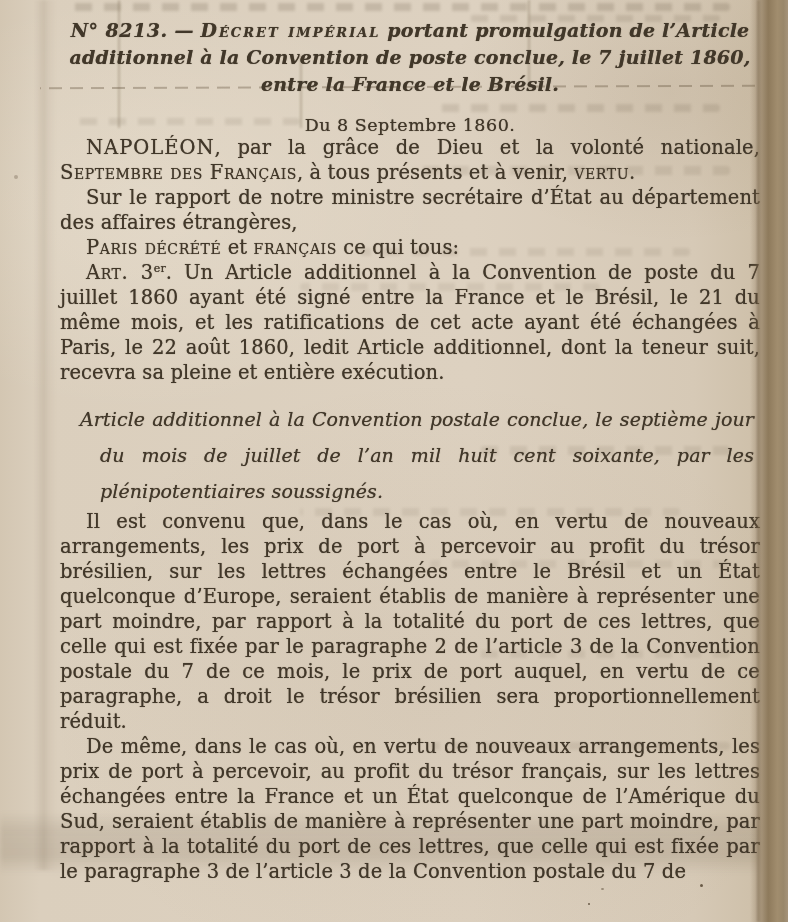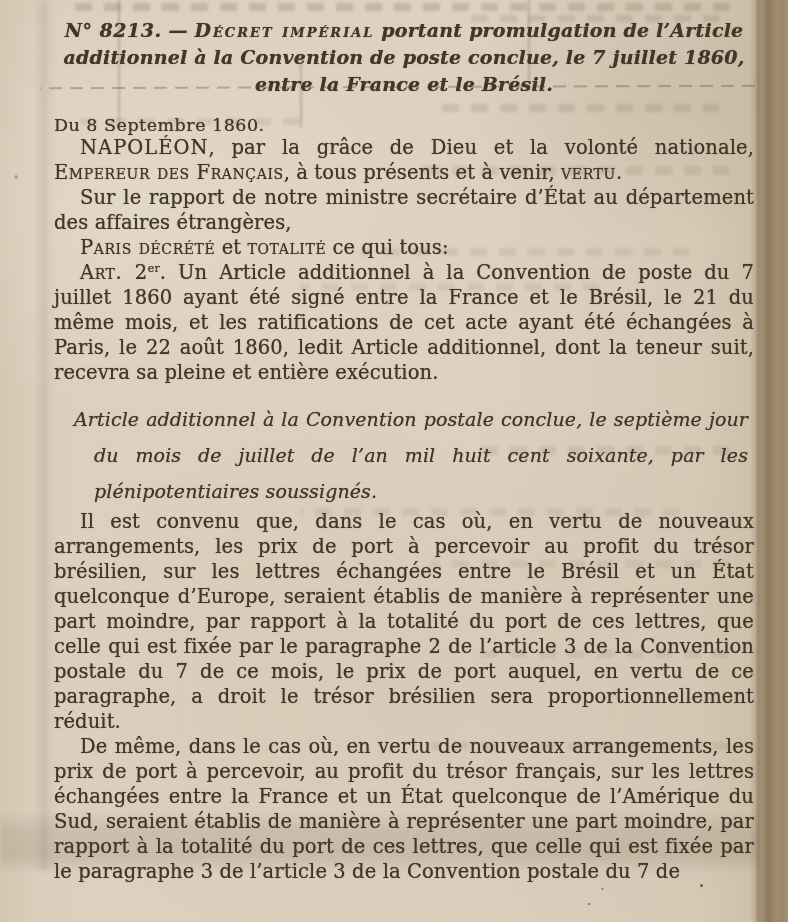--- a/index.html
+++ b/index.html
@@ -51,34 +51,34 @@
     background:repeating-linear-gradient(90deg, rgba(86,70,48,.6) 0 13px, rgba(86,70,48,0) 13px 21px);
     filter:blur(.7px);
   }
   .gv{
     background:rgba(98,82,58,.28);filter:blur(1px);
   }
   .speck{position:absolute;border-radius:50%;background:rgba(70,55,35,.75);}
 
   
   .textblock{
-    position:absolute;left:54px;top:0;width:700px;
+    position:absolute;left:60px;top:0;width:700px;
     color:#413729;
     text-shadow:0 0 .8px rgba(65,55,41,.8);
   }
   .decree-header{
     margin-top:17px;
     font-size:19px;line-height:27px;
     font-style:italic;font-weight:bold;
     text-align:center;letter-spacing:.2px;
   }
   .hnum{font-variant:normal;letter-spacing:.5px;}
   .hsc{font-variant:small-caps;letter-spacing:2px;}
   .dateline{
-    margin-top:17px;text-align:left;
+    margin-top:17px;text-align:center;
     font-size:17.5px;letter-spacing:.5px;
   }
   p.body{
     margin:0;font-size:19.5px;line-height:25px;
     text-align:justify;text-indent:26px;letter-spacing:.1px;
   }
   .sc{font-variant:small-caps;letter-spacing:.6px;}
   .caps{letter-spacing:1px;margin-top:41px;}
   sup{font-size:11px;line-height:0;}
   .p1{margin-top:21px;}
@@ -118,27 +118,27 @@
   <div class="ghost gbar" style="left:430px;top:742px;width:300px;height:8px;opacity:.16;"></div>
 
   <div class="bottom-shadow"></div>
 
   <div class="textblock">
 
     <div class="decree-header"><span class="hnum">N° 8213.</span><span> — </span><span class="hsc">Décret impérial</span><span> portant promulgation de l’Article additionnel à la Convention de poste conclue, le 7 juillet 1860, entre la France et le Brésil.</span></div>
 
     <div class="dateline">Du 8 Septembre 1860.</div>
 
-    <p class="body p1"><span class="caps">NAPOLÉON</span><span>, par la grâce de Dieu et la volonté nationale, </span><span class="sc">Empereur des Français</span><span>, à tous présents et à venir, </span><span class="sc">vertu</span><span>.</span></p>
+    <p class="body p1"><span class="caps">NAPOLÉON</span><span>, par la grâce de Dieu et la volonté nationale, </span><span class="sc">Septembre des Français</span><span>, à tous présents et à venir, </span><span class="sc">vertu</span><span>.</span></p>
 
     <p class="body p2">Sur le rapport de notre ministre secrétaire d’État au département des affaires étrangères,</p>
 
-    <p class="body p3"><span class="sc">Paris décrété</span><span> et </span><span class="sc">totalité</span><span> ce qui tous:</span></p>
+    <p class="body p3"><span class="sc">Paris décrété</span><span> et </span><span class="sc">français</span><span> ce qui tous:</span></p>
 
-    <p class="body p4"><span class="sc">Art. 2</span><sup>er</sup><span>. Un Article additionnel à la Convention de poste du 7 juillet 1860 ayant été signé entre la France et le Brésil, le 21 du même mois, et les ratifications de cet acte ayant été échangées à Paris, le 22 août 1860, ledit Article additionnel, dont la teneur suit, recevra sa pleine et entière exécution.</span></p>
+    <p class="body p4"><span class="sc">Art. 3</span><sup>er</sup><span>. Un Article additionnel à la Convention de poste du 7 juillet 1860 ayant été signé entre la France et le Brésil, le 21 du même mois, et les ratifications de cet acte ayant été échangées à Paris, le 22 août 1860, ledit Article additionnel, dont la teneur suit, recevra sa pleine et entière exécution.</span></p>
 
     <p class="p5">Article additionnel à la Convention postale conclue, le septième jour du mois de juillet de l’an mil huit cent soixante, par les plénipotentiaires soussignés.</p>
 
     <p class="body p6">Il est convenu que, dans le cas où, en vertu de nouveaux arrangements, les prix de port à percevoir au profit du trésor brésilien, sur les lettres échangées entre le Brésil et un État quelconque d’Europe, seraient établis de manière à représenter une part moindre, par rapport à la totalité du port de ces lettres, que celle qui est fixée par le paragraphe 2 de l’article 3 de la Convention postale du 7 de ce mois, le prix de port auquel, en vertu de ce paragraphe, a droit le trésor brésilien sera proportionnellement réduit.</p>
 
     <p class="body p7">De même, dans le cas où, en vertu de nouveaux arrangements, les prix de port à percevoir, au profit du trésor français, sur les lettres échangées entre la France et un État quelconque de l’Amérique du Sud, seraient établis de manière à représenter une part moindre, par rapport à la totalité du port de ces lettres, que celle qui est fixée par le paragraphe 3 de l’article 3 de la Convention postale du 7 de</p>
 
   </div>
 
   <div class="edge-right-line"></div>

